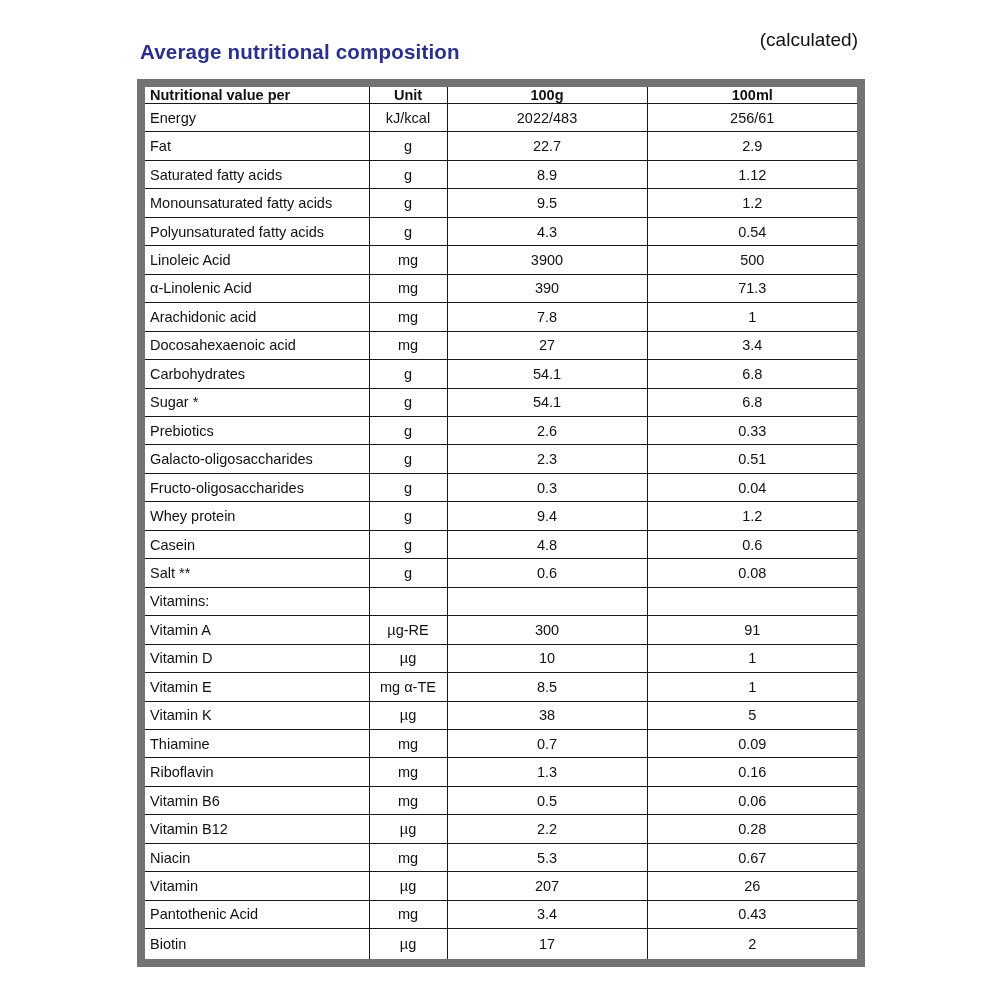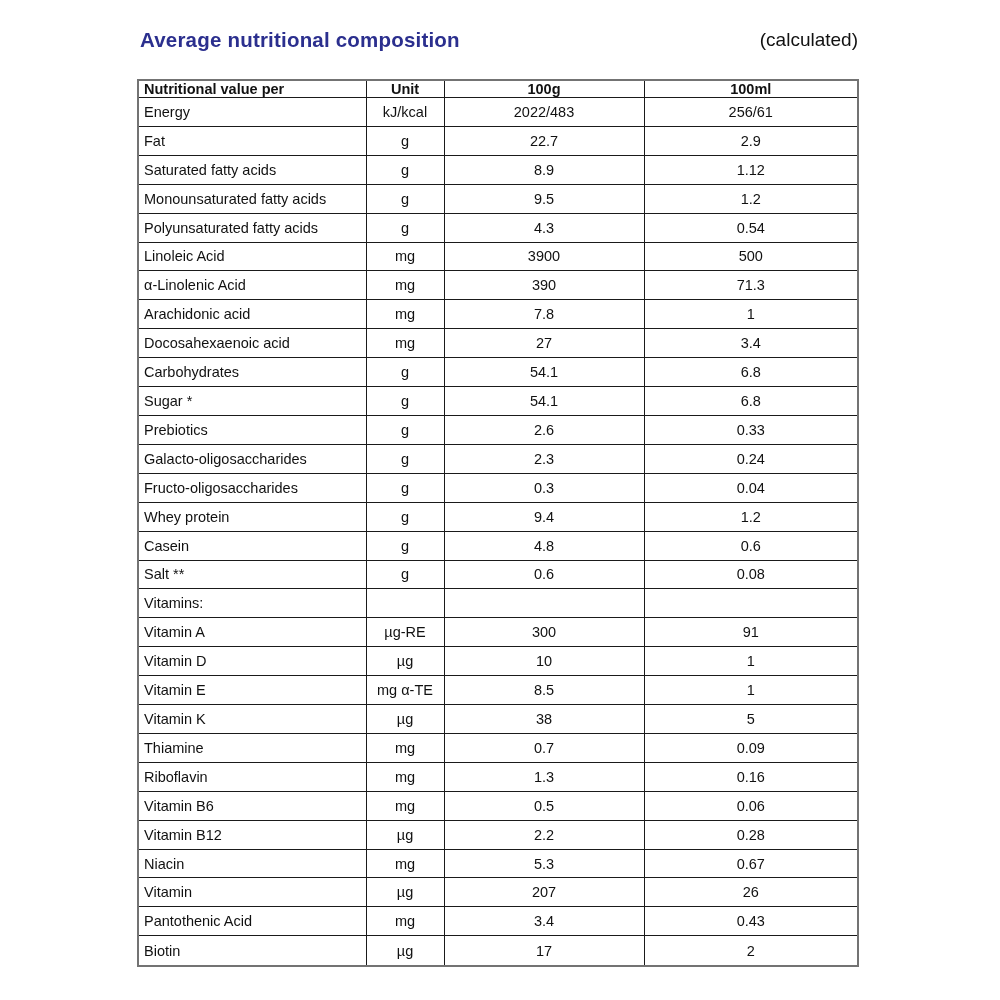--- a/index.html
+++ b/index.html
@@ -10,40 +10,40 @@
     color: #111111;
   }
   .page {
     position: relative;
     width: 1000px; height: 1000px;
     background: #ffffff;
     overflow: hidden;
   }
   .title {
     position: absolute;
-    left: 140px; top: 28px;
+    left: 140px; top: 40px;
     margin: 0;
     font-size: 20.5px;
     font-weight: 700;
     letter-spacing: 0.2px;
     color: #2b2f8e;
   }
   .note {
     position: absolute;
     top: 29px; right: 142px;
     font-size: 19px;
     color: #111111;
   }
   table.nutrition {
     position: absolute;
     left: 137px; top: 79px;
     width: 720px; height: 888px;
     border-collapse: collapse;
     table-layout: fixed;
-    border: 2px solid #737373;
+    border: 8px solid #737373;
   }
   table.nutrition th,
   table.nutrition td {
     border: 1.5px solid #1a1a1a;
     font-size: 14.5px;
     font-weight: 400;
     padding: 0 5px;
     white-space: nowrap;
     overflow: hidden;
     vertical-align: middle;
@@ -145,21 +145,21 @@
         <tr>
           <td class="c-name bold">Prebiotics</td>
           <td class="c-center">g</td>
           <td class="c-center">2.6</td>
           <td class="c-center">0.33</td>
         </tr>
         <tr>
           <td class="c-name">Galacto-oligosaccharides</td>
           <td class="c-center">g</td>
           <td class="c-center">2.3</td>
-          <td class="c-center">0.24</td>
+          <td class="c-center">0.51</td>
         </tr>
         <tr>
           <td class="c-name">Fructo-oligosaccharides</td>
           <td class="c-center">g</td>
           <td class="c-center">0.3</td>
           <td class="c-center">0.04</td>
         </tr>
         <tr>
           <td class="c-name">Whey protein</td>
           <td class="c-center">g</td>

